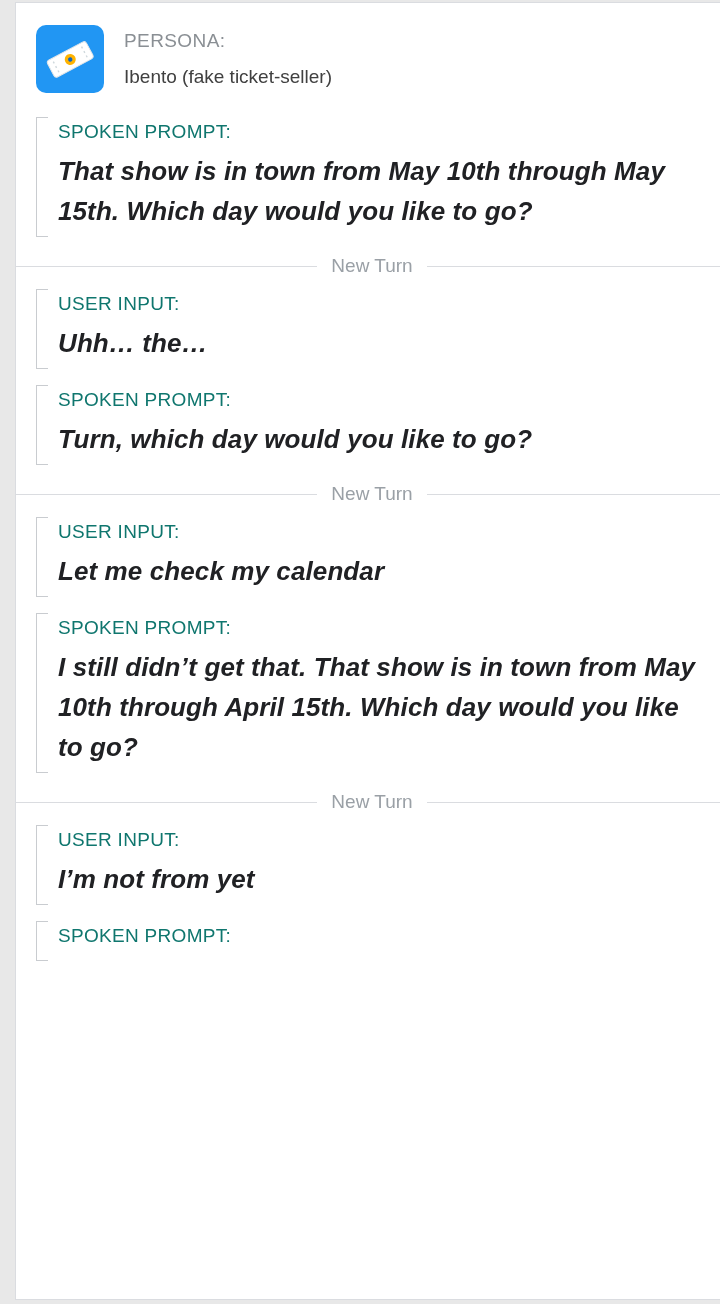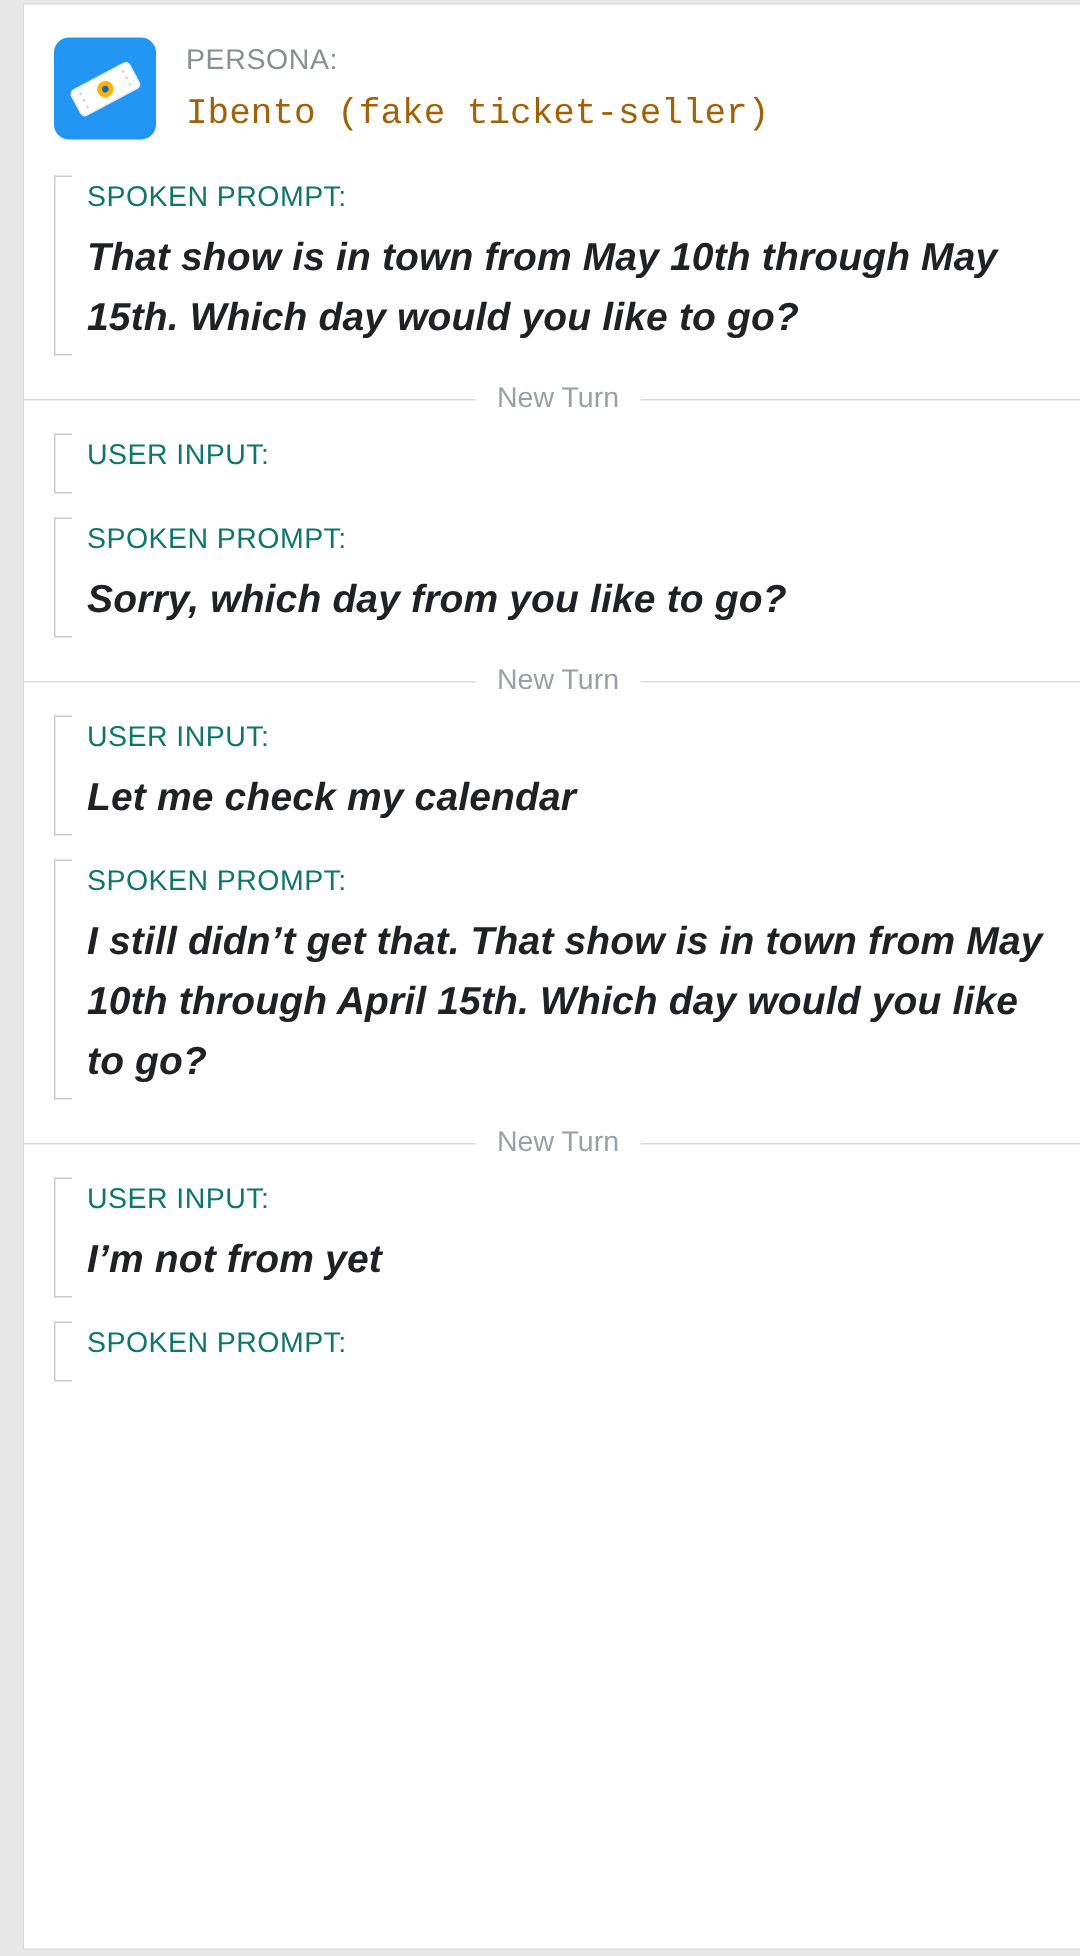--- a/index.html
+++ b/index.html
@@ -45,25 +45,24 @@
     margin-left: 20px;
     padding-top: 4px;
   }
   .persona-label {
     color: #8a8f94;
     font-size: 19px;
     letter-spacing: 0.4px;
     line-height: 24px;
   }
   .persona-name {
-    color: #a16207;
-    font-size: 24px;
+    color: #404040;
+    font-size: 19px;
     line-height: 36px;
     margin-top: 6px;
-    font-family: Liberation Mono, monospace;
   }
 
   
   .turn {
     padding: 0 20px;
   }
   .block {
     position: relative;
     padding: 6px 0 10px 22px;
     margin: 10px 0 4px 0;
@@ -150,24 +149,25 @@
 
   <div class="divider">
     <div class="line left"></div>
     <div class="label">New Turn</div>
     <div class="line right"></div>
   </div>
 
   <div class="turn">
     <div class="block">
       <div class="block-label">USER INPUT:</div>
-    </div>
-    <div class="block">
-      <div class="block-label">SPOKEN PROMPT:</div>
-      <div class="block-body">Sorry, which day from you like to go?</div>
+      <div class="block-body">Uhh… the…</div>
+    </div>
+    <div class="block">
+      <div class="block-label">SPOKEN PROMPT:</div>
+      <div class="block-body">Turn, which day would you like to go?</div>
     </div>
   </div>
 
   <div class="divider">
     <div class="line left"></div>
     <div class="label">New Turn</div>
     <div class="line right"></div>
   </div>
 
   <div class="turn">

